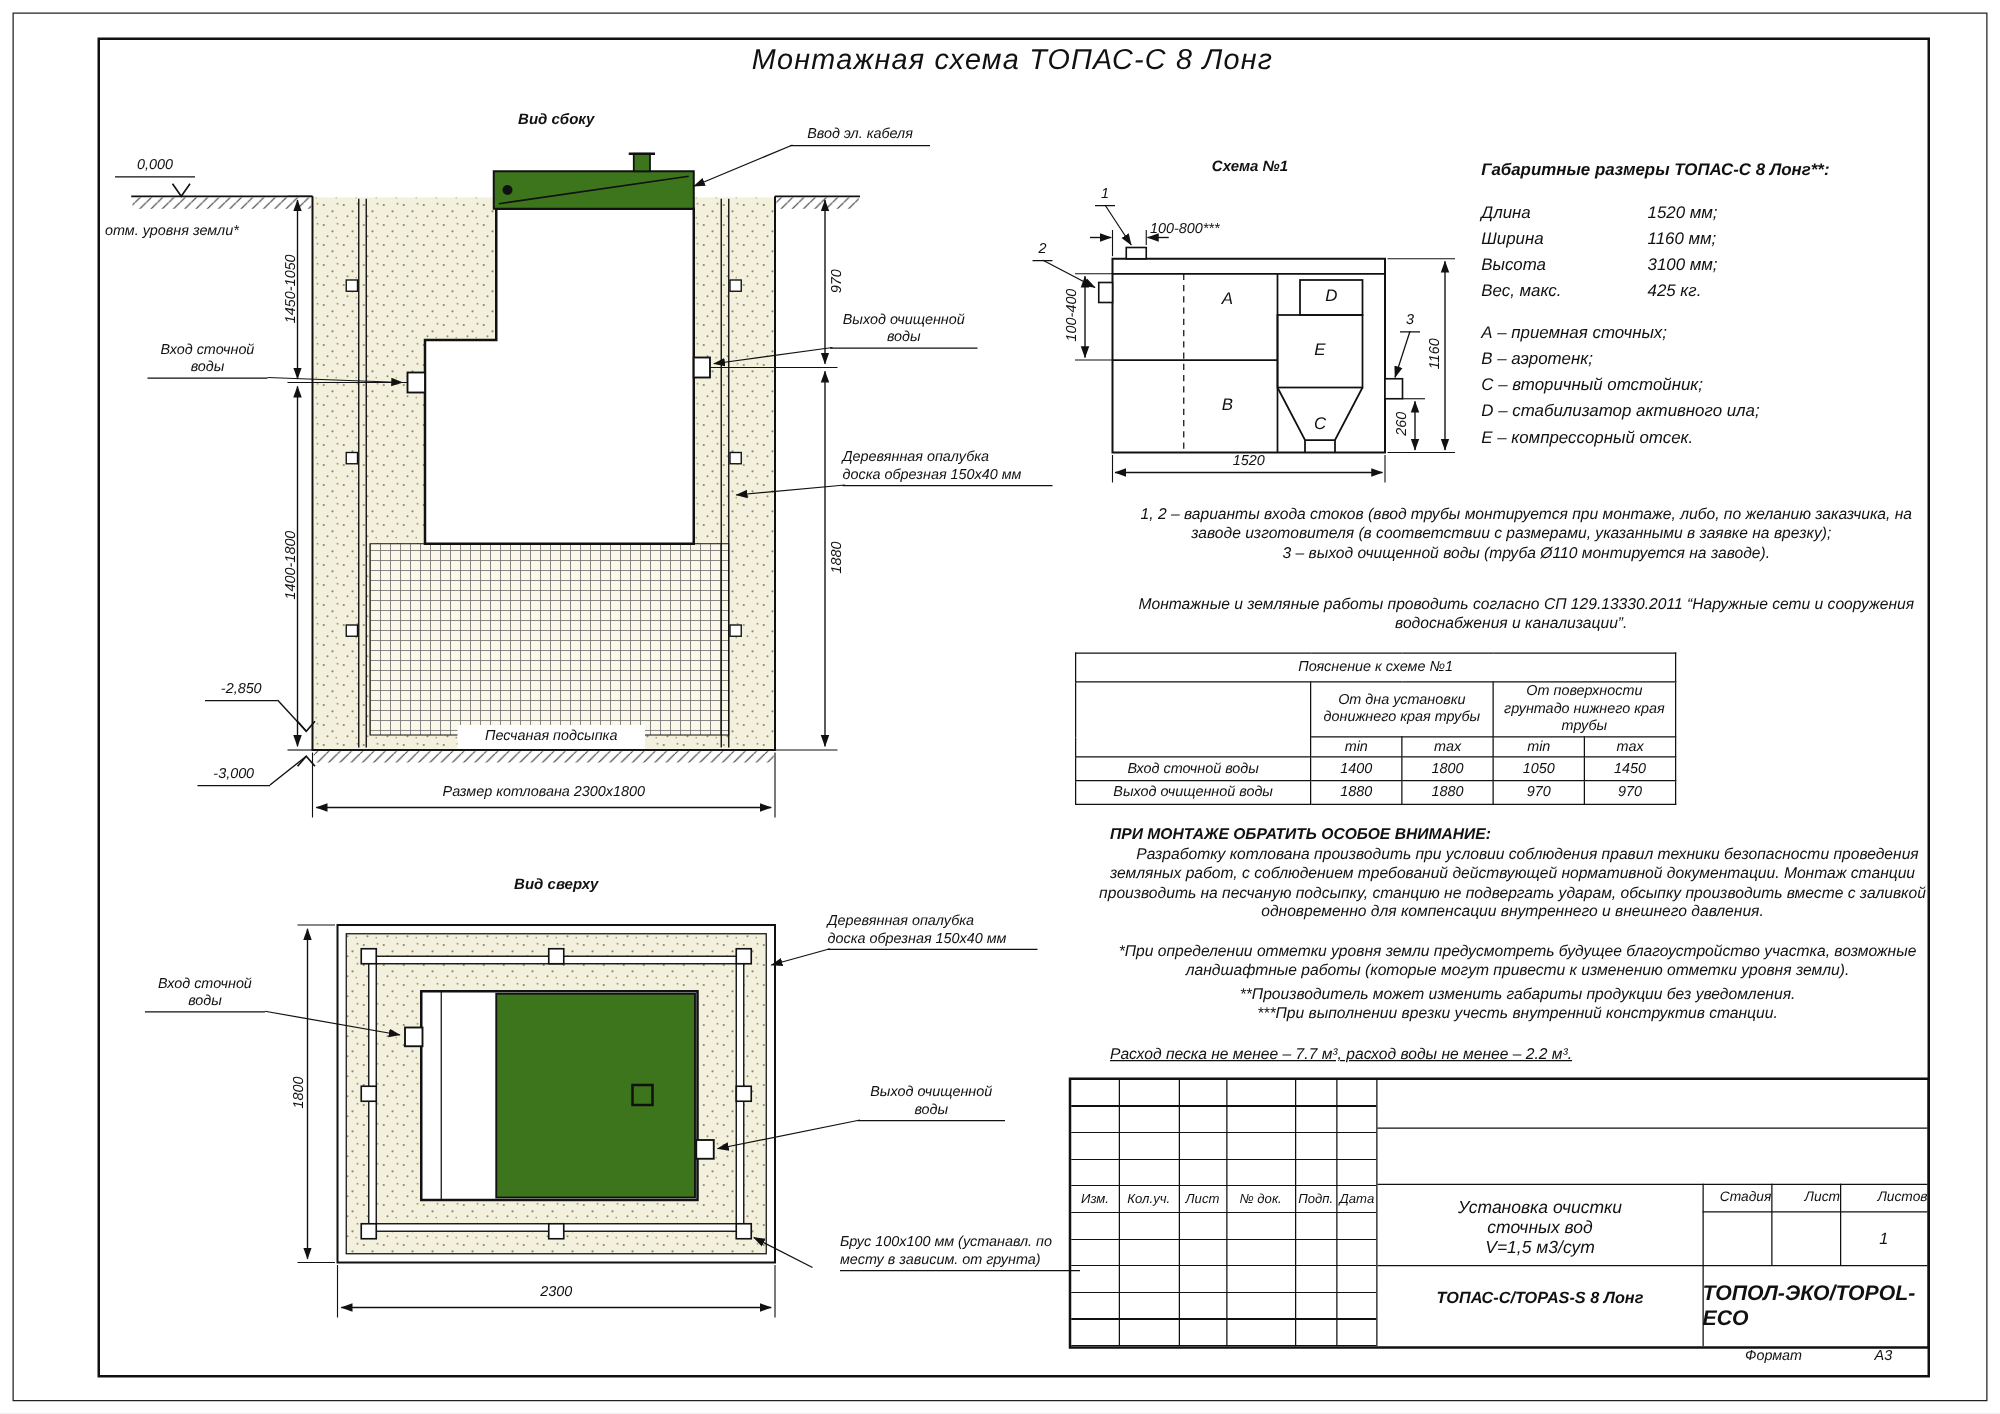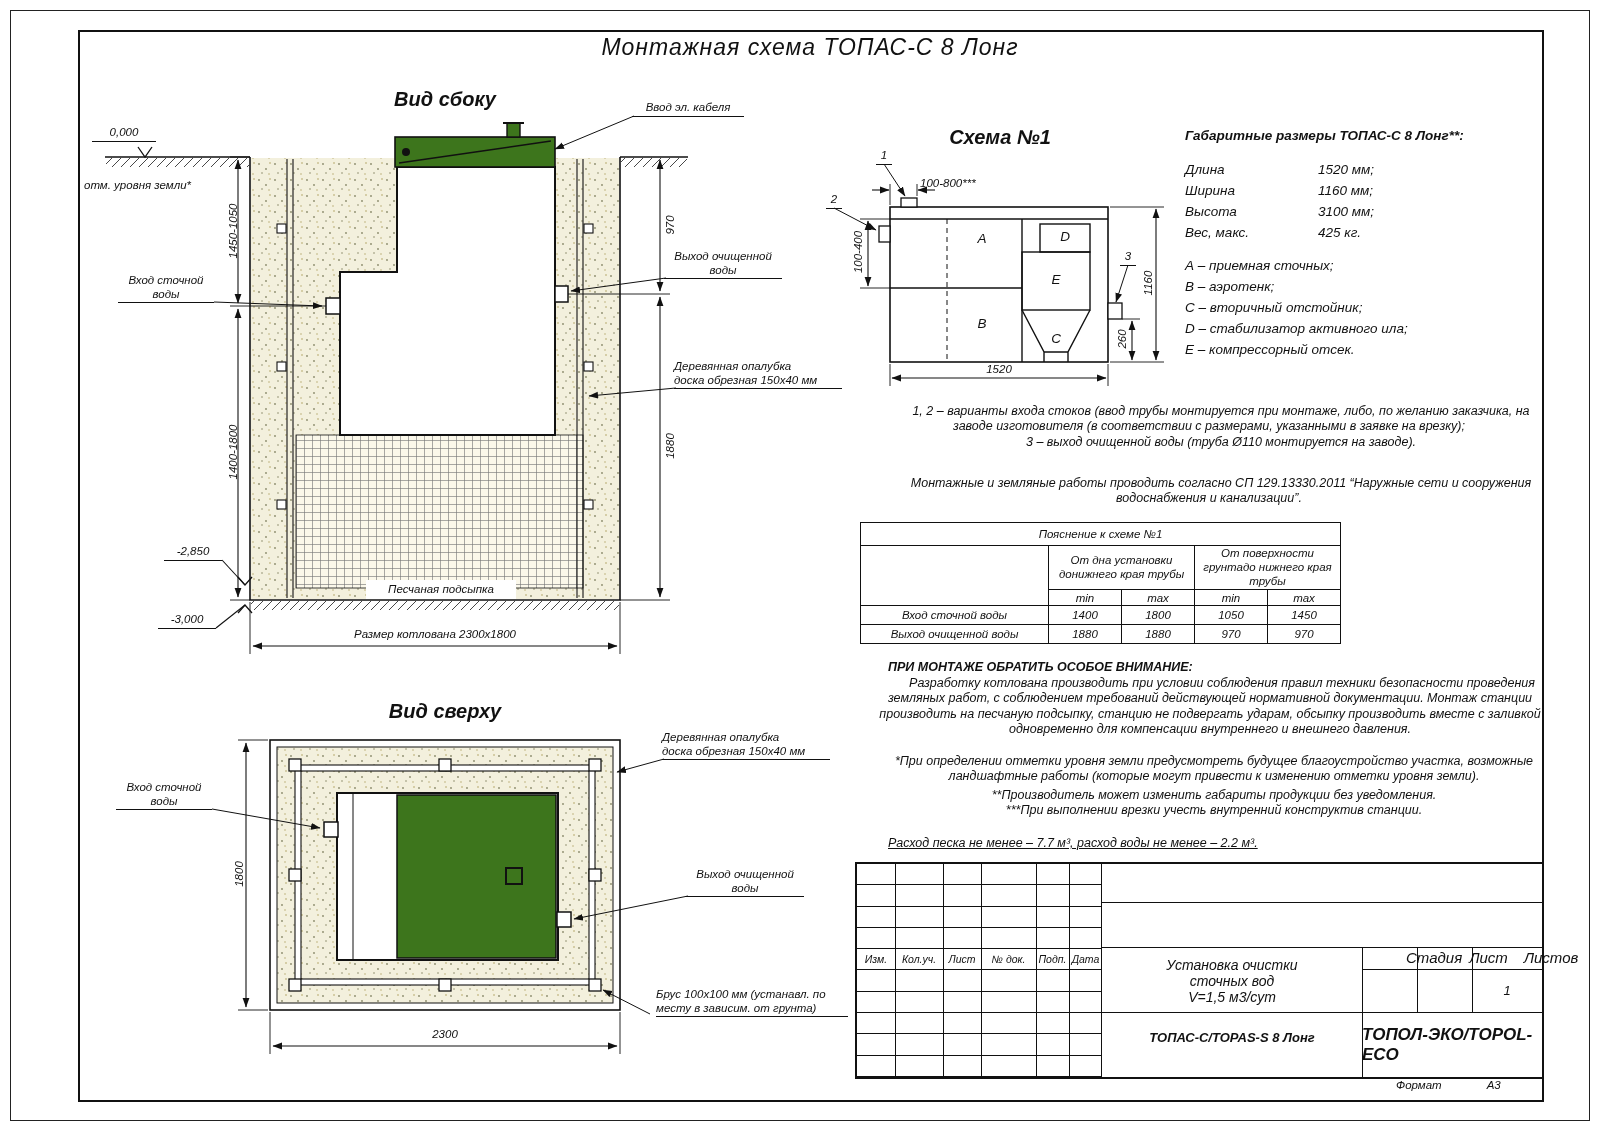--- a/index.html
+++ b/index.html
@@ -1,21 +1,21 @@
 <!DOCTYPE html>
 <html><head>
 <meta charset="utf-8">
 <style>
   html,body{margin:0;padding:0;background:#d8d8d8;}
   .page{position:relative;width:1600px;height:1131px;background:#fff;font-family:"Liberation Sans",sans-serif;color:#111;overflow:hidden;}
   .frame-outer{position:absolute;left:10px;top:10px;width:1578px;height:1109px;border:1.5px solid #222;}
   .frame-inner{position:absolute;left:78px;top:30px;width:1462px;height:1068px;border:2px solid #111;}
   svg.linework{position:absolute;left:0;top:0;}
   .page-title{position:absolute;left:480px;top:34px;width:660px;text-align:center;font-size:23px;font-style:italic;letter-spacing:1px;}
-  .view-title{position:absolute;font-weight:bold;font-style:italic;font-size:20px;text-align:center;}
+  .view-title{position:absolute;font-weight:bold;font-style:italic;font-size:12px;text-align:center;}
   .lbl{position:absolute;font-style:italic;font-size:11.5px;line-height:1.18;text-align:center;white-space:nowrap;}
   .lbl span{display:block;}
   .u{border-bottom:1px solid #111;padding-bottom:1px;}
   .ta-l{text-align:left;}
   .vdim{position:absolute;font-style:italic;font-size:11.5px;text-align:center;white-space:nowrap;transform:rotate(-90deg);}
   .chamber{position:absolute;font-style:italic;font-size:13.5px;text-align:center;}
   .rc{position:absolute;font-style:italic;font-size:12.5px;line-height:1.22;text-align:center;}
   .indent{text-indent:24px;}
   .spec-title{position:absolute;left:1185px;top:128px;font-style:italic;font-size:13.5px;font-weight:bold;}
   .specs{position:absolute;left:1185px;top:162px;font-style:italic;font-size:13.5px;}
@@ -32,26 +32,26 @@
   .att-head{position:absolute;left:888px;top:660px;font-style:italic;font-weight:bold;font-size:12.5px;}
   .consumption{position:absolute;left:888px;top:836px;font-style:italic;font-size:12.5px;text-decoration:underline;}
   .tb{position:absolute;left:855px;top:862px;width:685px;height:213px;border:2px solid #111;box-sizing:content-box;}
   .tb-left{position:absolute;left:0;top:0;width:245px;height:213px;border-right:1.5px solid #111;box-sizing:border-box;
     background:repeating-linear-gradient(to bottom,transparent 0 20.3px,#111 20.3px 21.3px);}
   .tbv{position:absolute;top:0;width:1px;height:100%;background:#111;}
   .tbc{position:absolute;top:85px;height:21px;line-height:21px;font-size:10.5px;font-style:italic;text-align:center;}
   .tb i{position:absolute;background:#111;display:block;}
   .tbl-h{height:1px;}
   .tbl-v{width:1px;}
-  .tb-small{position:absolute;height:20px;line-height:20px;font-size:15px;font-style:italic;text-align:center;padding-left:44px;}
+  .tb-small{position:absolute;height:20px;line-height:20px;font-size:11px;font-style:italic;text-align:right;}
   .tb-doc{position:absolute;left:245px;top:85px;width:260px;height:63px;display:flex;flex-direction:column;align-items:center;justify-content:center;font-size:14px;font-style:italic;line-height:16px;}
   .tb-model{position:absolute;left:245px;top:148px;width:260px;height:50px;display:flex;align-items:center;justify-content:center;font-size:13px;font-weight:bold;font-style:italic;}
   .tb-co{position:absolute;left:505px;top:148px;width:180px;height:65px;display:flex;align-items:center;justify-content:center;font-size:17px;font-weight:bold;font-style:italic;}
   .tb-sheets-val{position:absolute;left:615px;top:106px;width:70px;height:42px;line-height:42px;text-align:center;font-size:13px;font-style:italic;}
-  .format{position:absolute;left:1396px;top:1079px;font-style:italic;font-size:11.5px;display:flex;gap:45px;}
+  .format{position:absolute;left:1396px;top:1079px;font-style:italic;font-size:11.5px;display:flex;gap:58px;}
 </style>
 </head>
 <body>
 
 <div class="page">
   <div class="frame-outer"></div>
   <div class="frame-inner"></div>
 
   <svg class="linework" width="1600" height="1131" viewBox="0 0 1600 1131">
     <defs>
@@ -247,21 +247,21 @@
       <span>воды</span>
   </div>
   <div class="lbl u" style="left:686px;top:868px;width:118px;">
     <span>Выход очищенной</span>
       <span>воды</span>
   </div>
   <div class="lbl u ta-l" style="left:662px;top:731px;width:168px;">
     <span>Деревянная опалубка</span>
       <span>доска обрезная 150x40 мм</span>
   </div>
-  <div class="lbl u ta-l" style="left:656px;top:988px;width:192px;">
+  <div class="lbl u ta-l" style="left:672px;top:988px;width:192px;">
     <span>Брус 100x100 мм (устанавл. по</span>
       <span>месту в зависим. от грунта)</span>
   </div>
   <div class="vdim" style="left:209px;top:868px;width:60px;">1800</div>
   <div class="lbl" style="left:385px;top:1028px;width:120px;">2300</div>
 
   <div class="view-title" style="left:930px;top:126px;width:140px;">Схема №1</div>
   <div class="lbl u" style="left:876px;top:149px;width:16px;">1</div>
   <div class="lbl u" style="left:826px;top:193px;width:16px;">2</div>
   <div class="lbl u" style="left:1120px;top:250px;width:16px;">3</div>

